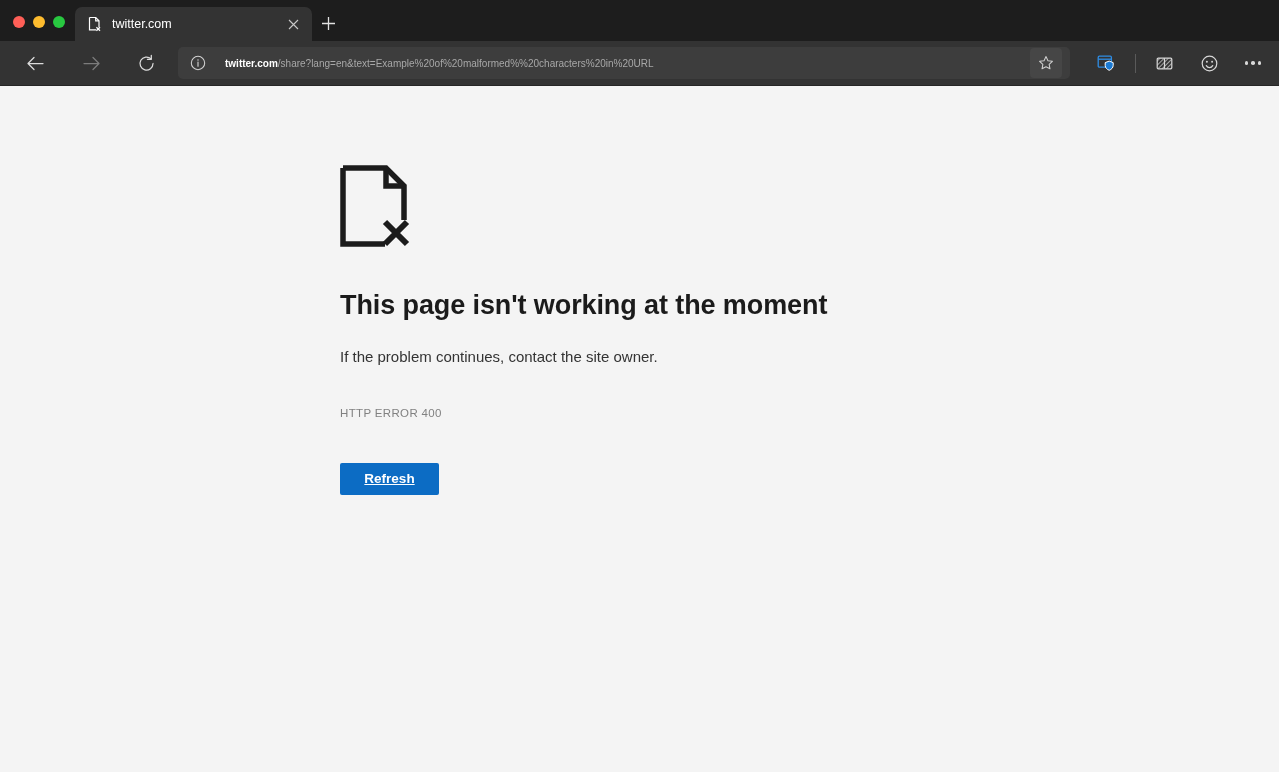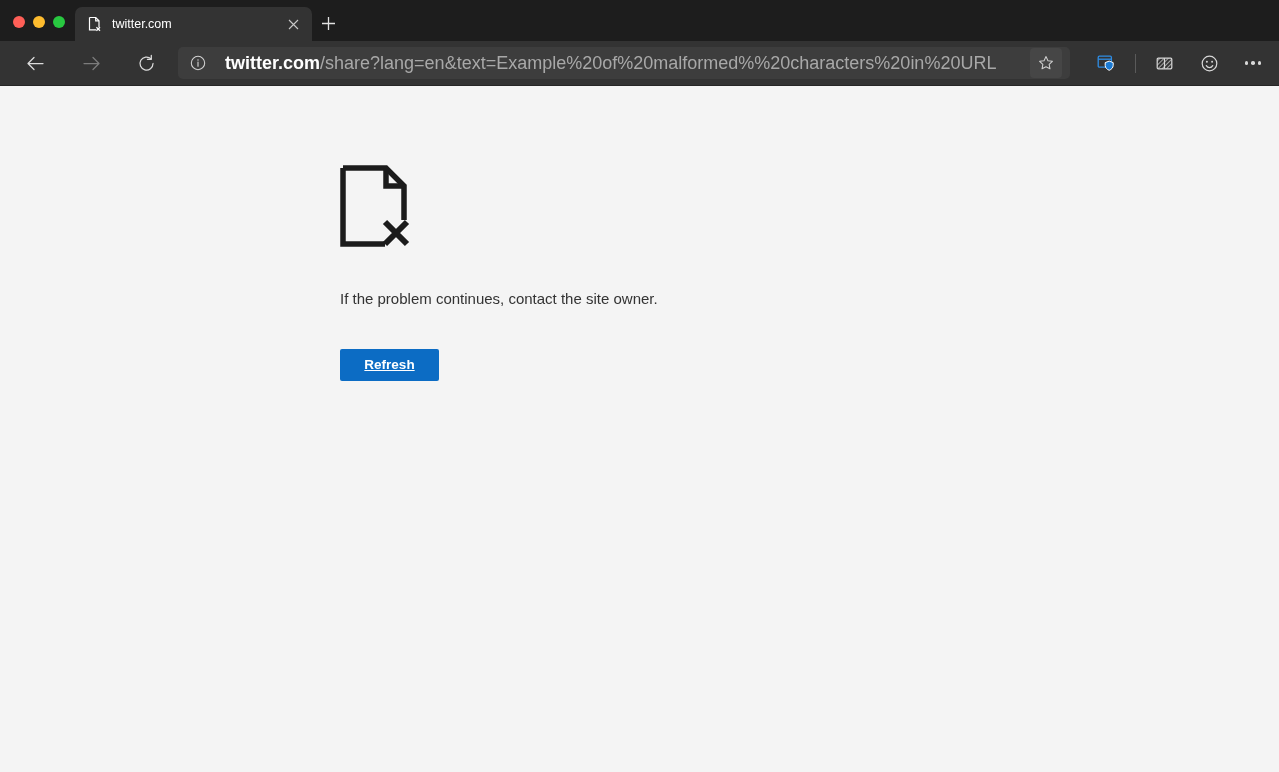--- a/index.html
+++ b/index.html
@@ -152,21 +152,21 @@
     flex: 0 0 20px;
     display: flex;
     align-items: center;
     justify-content: center;
     color: #d2d2d2;
   }
   .site-info-icon svg { display: block; }
 
   .url-text {
     flex: 1 1 auto;
-    font-size: 18px;
+    font-size: 10px;
     white-space: nowrap;
     overflow: hidden;
     text-overflow: clip;
     color: #a8a8a8;
     margin-left: 17px;
     min-width: 0;
   }
   .url-host {
     color: #ffffff;
     font-weight: bold;
@@ -410,23 +410,25 @@
 
       <span class="error-icon">
         <svg width="70" height="82" viewBox="0 0 70 82" fill="none">
           <path d="M3 3h43l18 18v34" stroke="#1b1b1b" stroke-width="5.5" fill="none"></path>
           <path d="M3 3v76h42" stroke="#1b1b1b" stroke-width="5.5" fill="none"></path>
           <path d="M46 3v18h18" stroke="#1b1b1b" stroke-width="5.5" fill="none"></path>
           <path d="M45 57l22 22M67 57l-22 22" stroke="#1b1b1b" stroke-width="6"></path>
         </svg>
       </span>
 
+      <div class="error-title">This page isn't working at the moment</div>
 
       <div class="error-subtitle">If the problem continues, contact the site owner.</div>
 
+      <div class="error-code">HTTP ERROR 400</div>
 
       <button class="refresh-button">Refresh</button>
 
     </div>
 
   </div>
 
 </div>
 
 </body></html>

